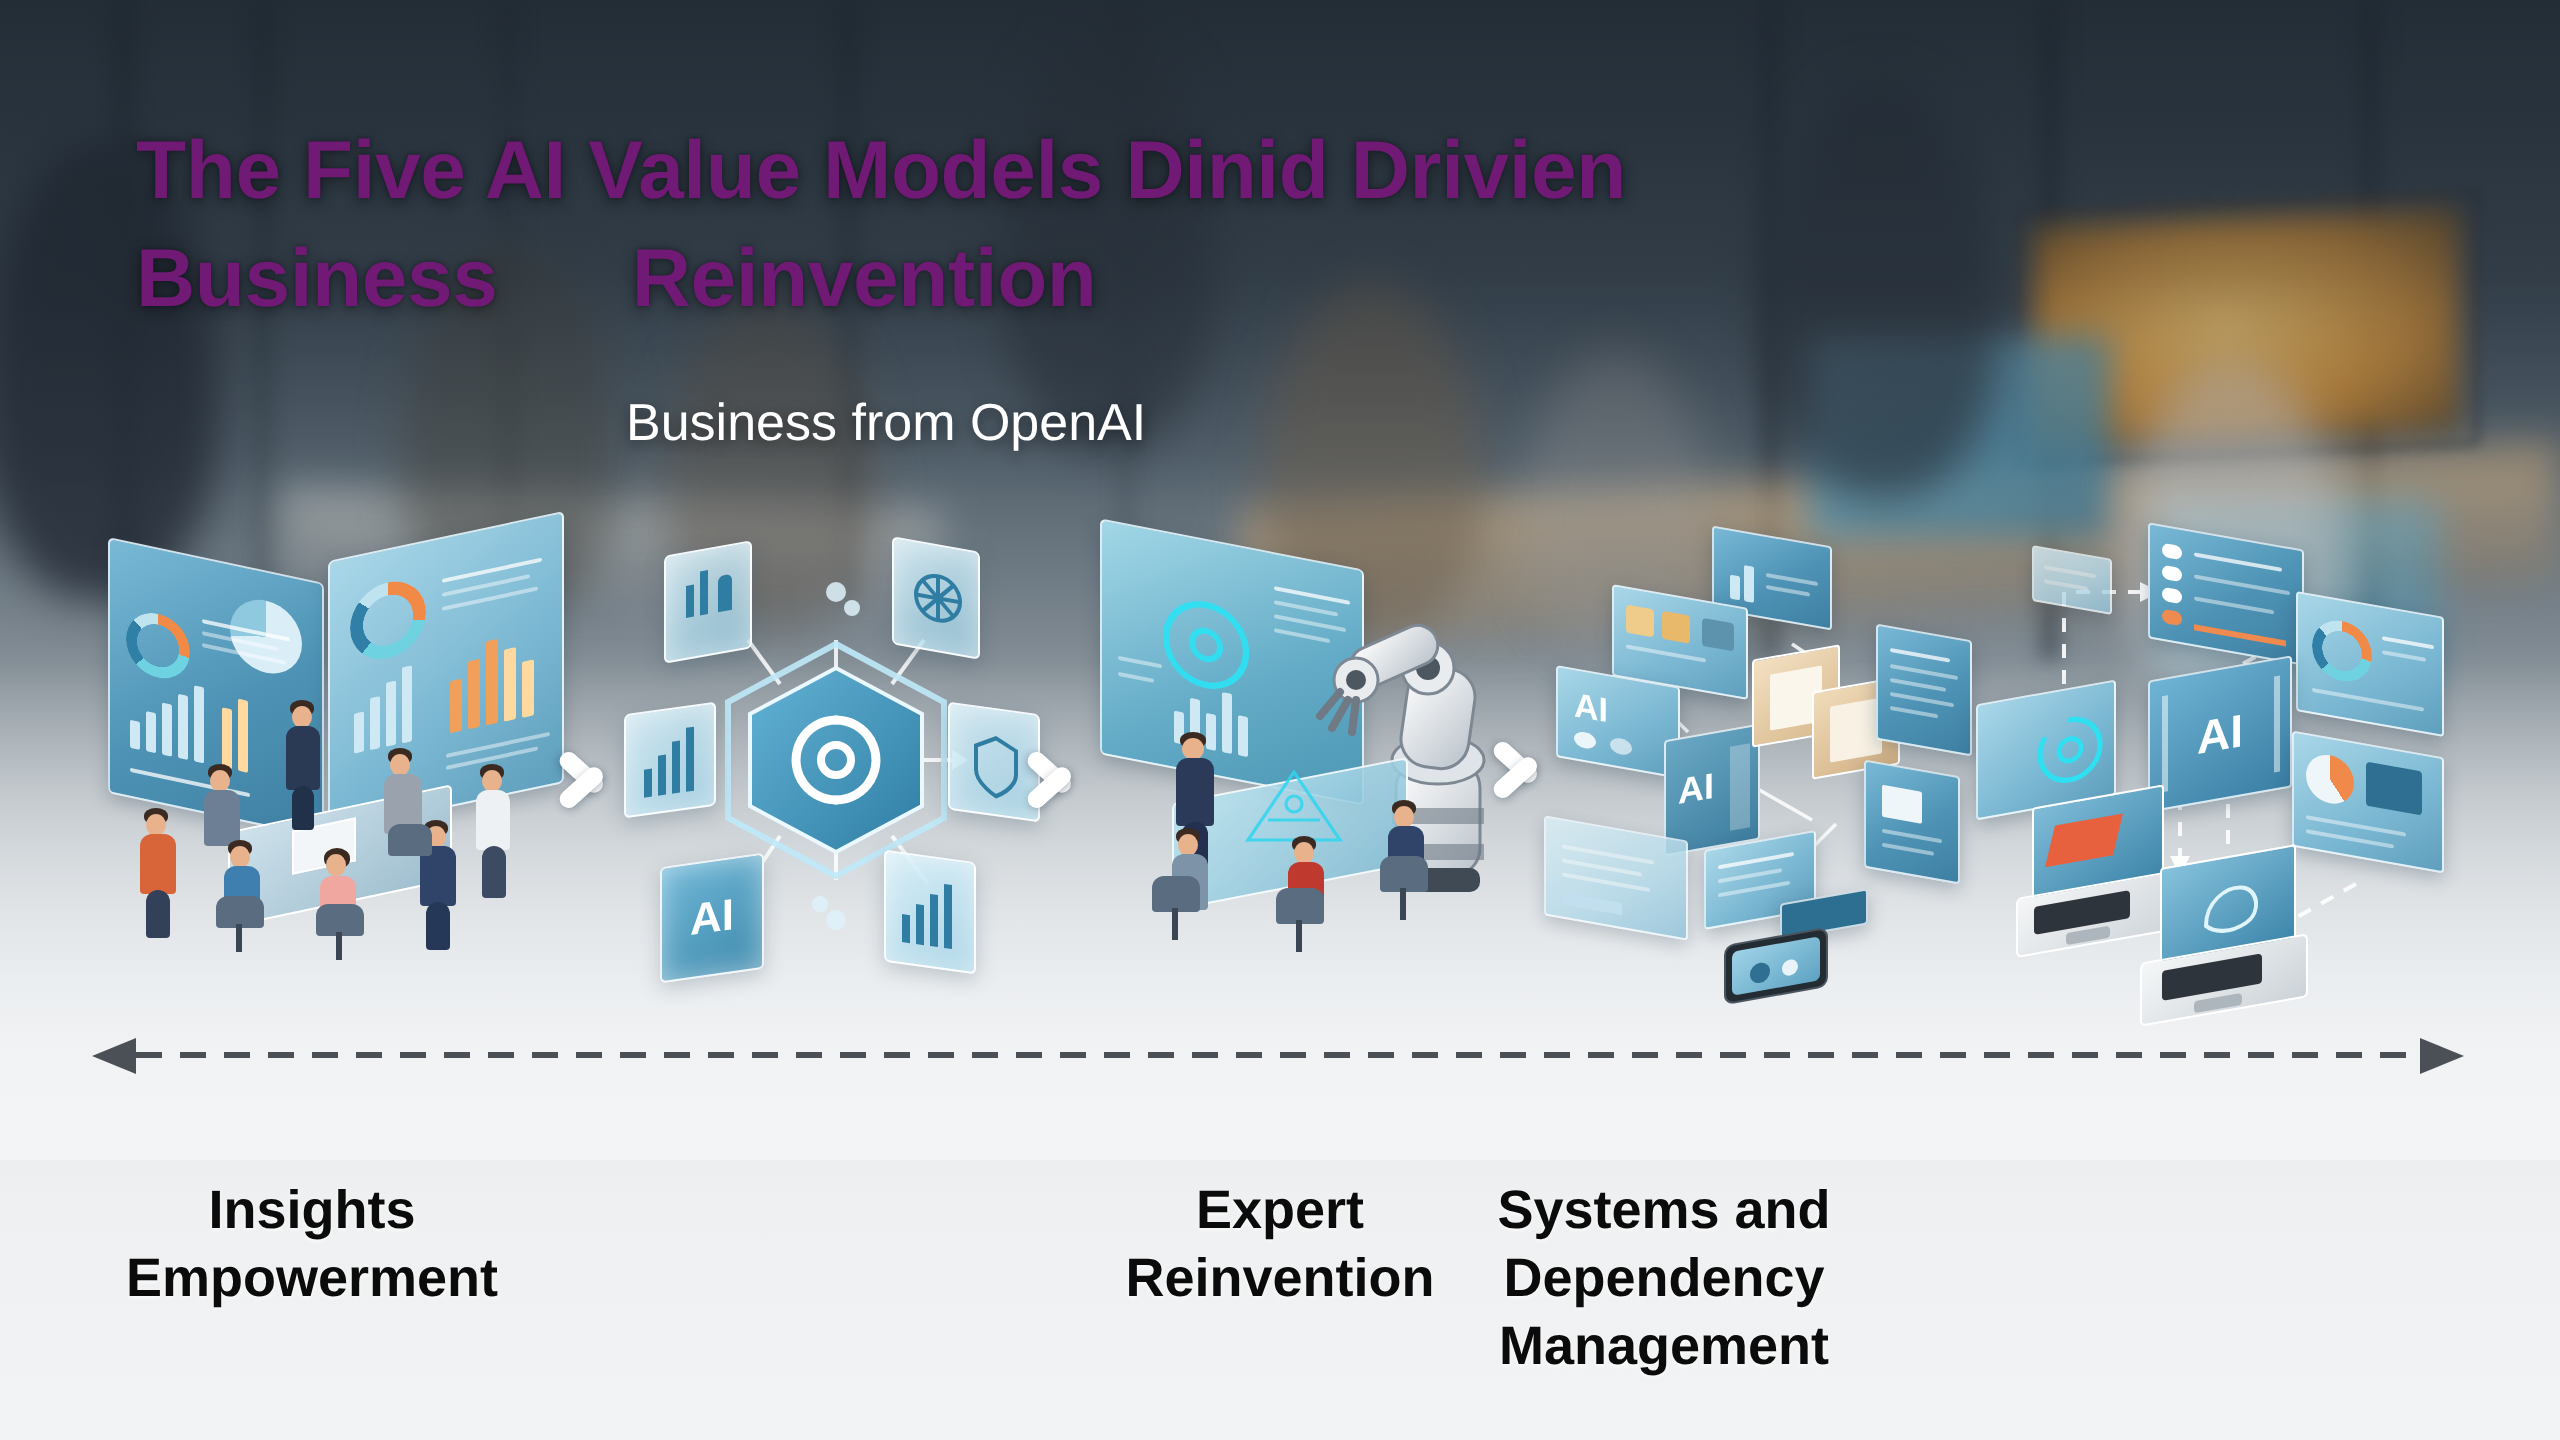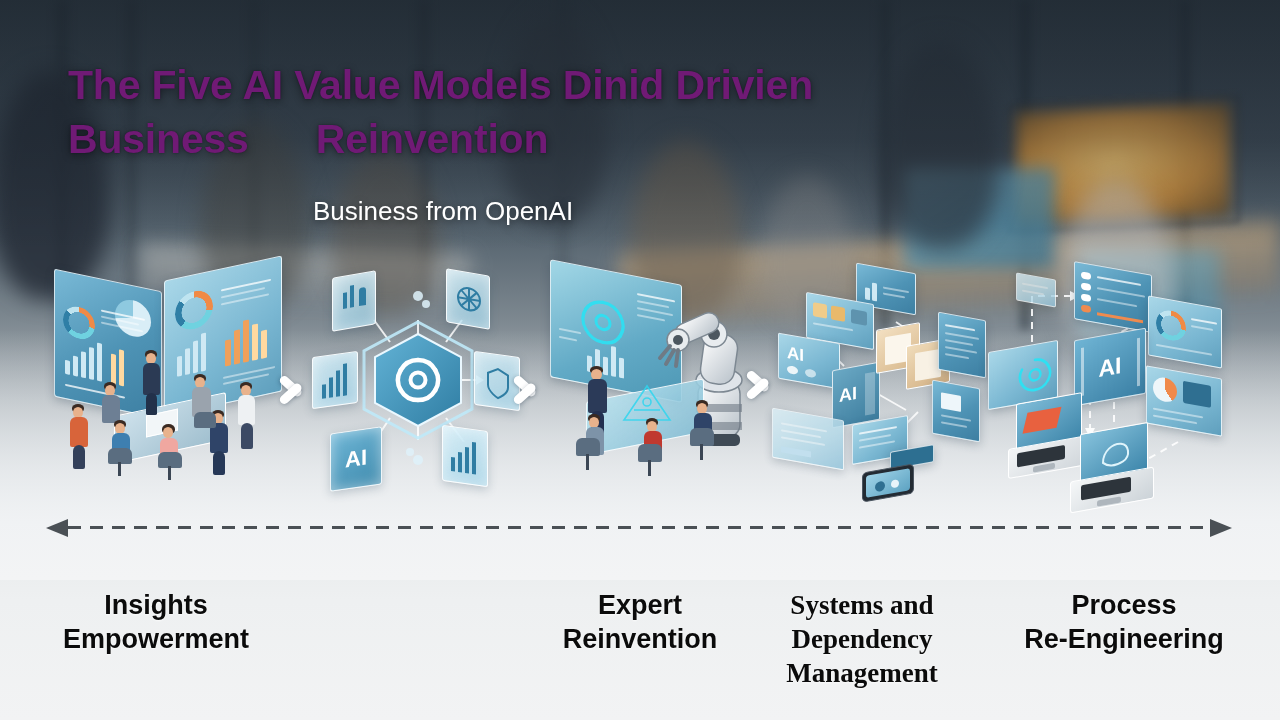--- a/index.html
+++ b/index.html
@@ -661,20 +661,18 @@
     <div class="tl-head left"></div>
     <div class="tl-dash"></div>
     <div class="tl-head right"></div>
   </div>
 
   <div class="labels">
     <div class="label" style="left:22px;  width:268px;">Insights
 Empowerment</div>
     <div class="label" style="left:548px; width:184px;">Expert
 Reinvention</div>
-    <div class="label" style="left:742px; width:240px;font-family:Liberation Serif, serif;">Systems and
+    <div class="label" style="left:712px; width:240px;">Systems and
 Dependency
 Management</div>
-    <div class="label" style="left:990px; width:268px;">Process
-Re-Engineering</div>
   </div>
 
 </div>
 
 </body></html>

